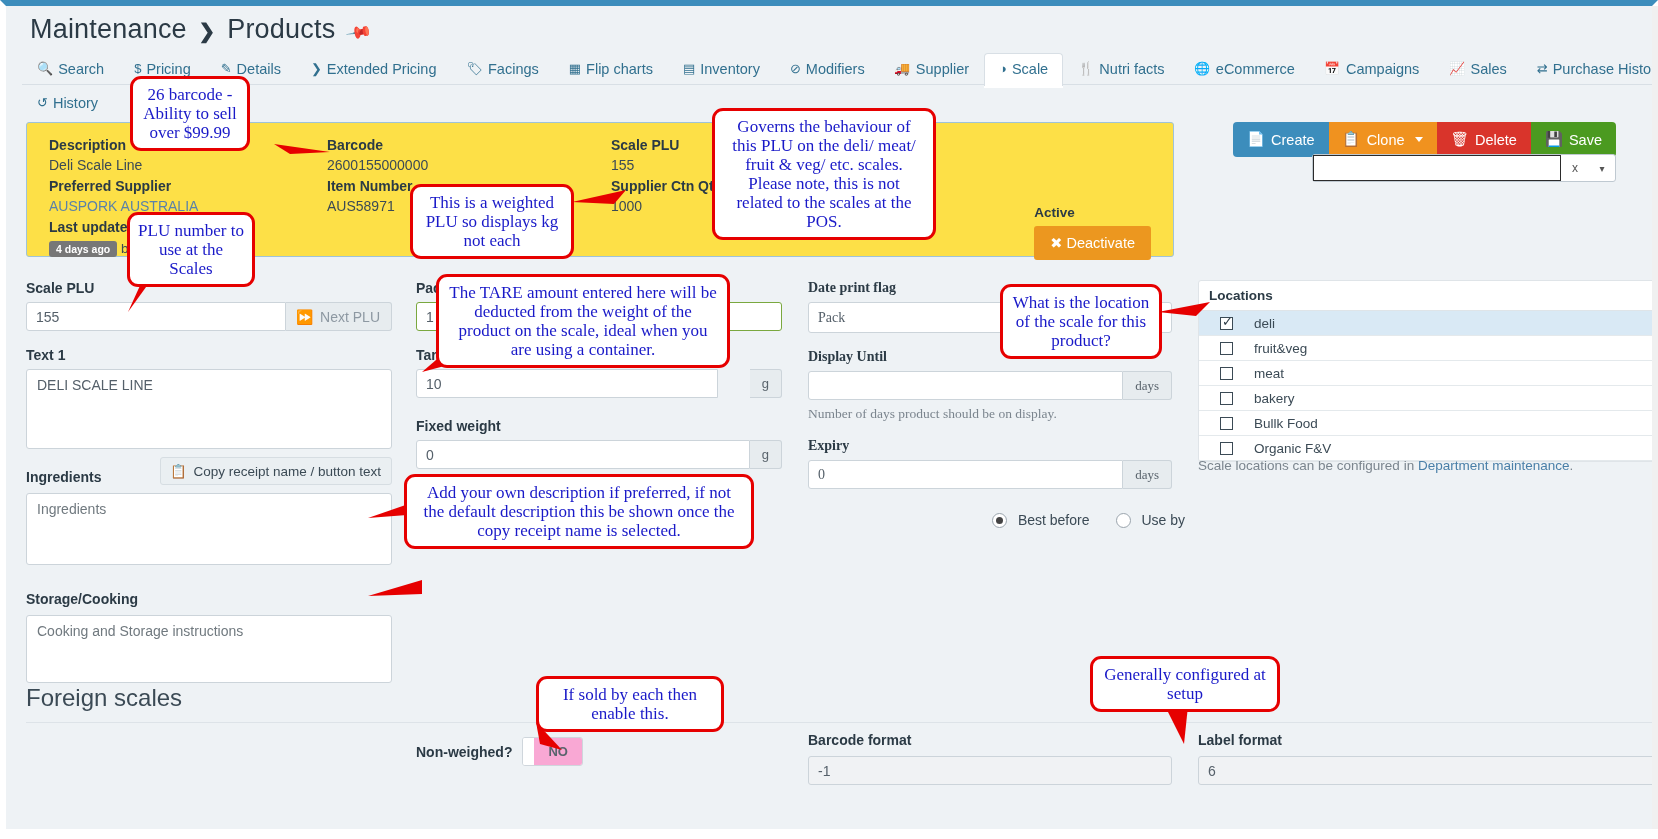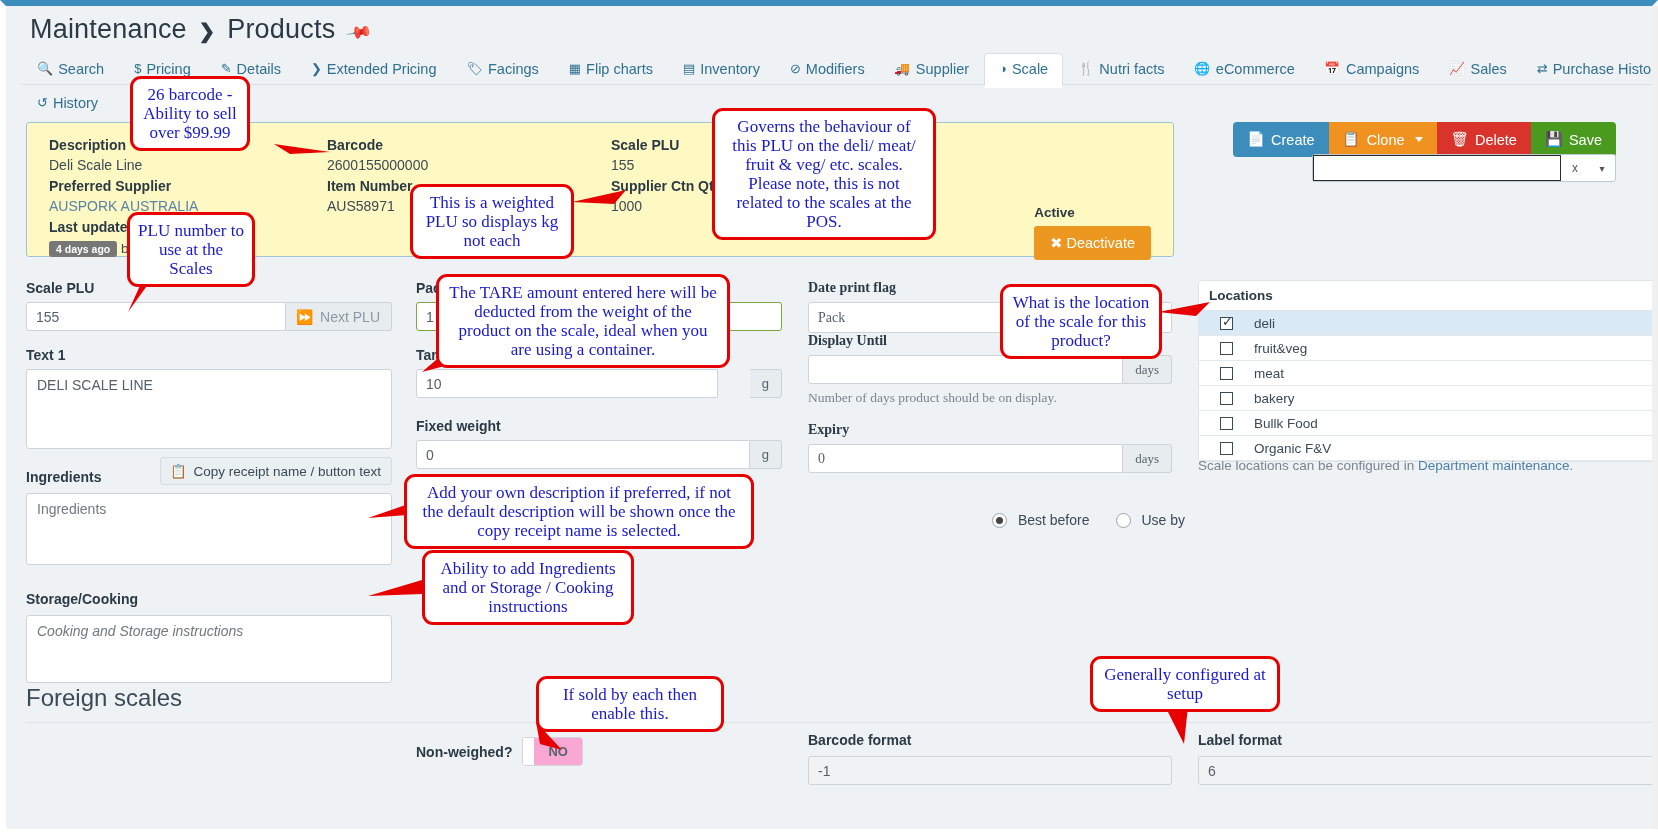--- a/index.html
+++ b/index.html
@@ -70,21 +70,21 @@
   }
   .tabs2 {
     position:absolute; left:10px; top:74px; height:30px;
     display:flex; align-items:center;
   }
   .tabs2 .tab { font-size:14.5px; padding:5px 14px; }
 
   
   .infopanel {
     position:absolute; left:14px; top:110px; width:1148px; height:135px;
-    background:#fef9c3; border:1px solid #9fc3d8; border-radius:3px;
+    background:#fde047; border:1px solid #9fc3d8; border-radius:3px;
   }
   .infocol { position:absolute; top:12px; }
   .infocol .lbl { font-size:14px; font-weight:bold; color:#2b3a45; line-height:20px;}
   .infocol .val { font-size:14px; color:#3b4a55; line-height:21px; }
   .infocol .val.link { color:#5b82a8; }
   .badge {
     display:inline-block; background:#777; color:#fff; font-size:10.5px; font-weight:bold;
     padding:2px 7px; border-radius:3px; vertical-align:middle;
   }
   .byline { font-size:13.5px; color:#3b4a55; }
@@ -357,21 +357,21 @@
       <button class="btn-copy">
         <span>📋</span>
         <span>Copy receipt name / button text</span>
       </button>
     </div>
 
     <div class="lbl-f" style="margin-top:-16px;">Ingredients</div>
     <textarea class="ta" style="height: 72px; margin-top: 8px;" placeholder="Ingredients"></textarea>
 
     <div class="lbl-f" style="margin-top:22px;">Storage/Cooking</div>
-    <textarea class="ta" style="height: 68px; margin-top: 8px; font-style: italic;" placeholder="Cooking and Storage instructions"></textarea>
+    <textarea class="ta" style="height: 68px; margin-top: 8px;" placeholder="Cooking and Storage instructions"></textarea>
   </div>
 
   <div style="position:absolute;left:404px;top:268px;width:366px;">
     <div class="lbl-f">Pack </div>
     <div style="margin-top:6px;">
       <input class="inp" type="text" style="border: 1px solid rgb(122, 168, 63);" value="1">
     </div>
 
     <div class="lbl-f" style="margin-top:16px;">Tare</div>
     <div class="ig" style="margin-top:6px;gap:32px;">
@@ -385,21 +385,21 @@
       <div class="addon">g</div>
     </div>
   </div>
 
   <div style="position:absolute;left:796px;top:268px;width:364px;font-family:Liberation Serif, serif;">
     <div class="lbl-f">Date print flag</div>
     <div style="margin-top:6px;position:relative;">
       <input class="inp" type="text" style="height: 31px;" value="Pack">
     </div>
 
-    <div class="lbl-f" style="">Display Until</div>
+    <div class="lbl-f" style="margin-top:16px;">Display Until</div>
     <div class="ig" style="margin-top:6px;">
       <input class="inp" type="text" value="" style="">
       <div class="addon">days</div>
     </div>
     <div class="helptext" style="margin-top:6px;">Number of days product should be on display.</div>
 
     <div class="lbl-f" style="margin-top:16px;">Expiry</div>
     <div class="ig" style="margin-top:6px;">
       <input class="inp" type="text" value="0" style="">
       <div class="addon">days</div>
@@ -519,28 +519,27 @@
           <polygon points="58,2 6,12 44,16" fill="#e60000"></polygon>
         </svg>
   </div>
   <div class="callout" style="left:988px;top:272px;width:162px;">What is the location of the scale for this product?</div>
 
   <div class="tail" style="left:356px;top:484px;">
     <svg width="56" height="26" viewBox="0 0 56 26">
           <polygon points="0,22 52,4 52,18" fill="#e60000"></polygon>
         </svg>
   </div>
-  <div class="callout" style="left:392px;top:462px;width:350px;">Add your own description if preferred, if not the default description will be shown once the copy receipt name is selected.</div>
+  <div class="callout" style="left:392px;top:462px;width:350px;">Add your own description if preferred, if not the default description this be shown once the copy receipt name is selected.</div>
 
   <div class="tail" style="left:356px;top:562px;">
     <svg width="58" height="26" viewBox="0 0 58 26">
           <polygon points="0,22 54,6 54,20" fill="#e60000"></polygon>
         </svg>
   </div>
-  <div class="callout" style="left:410px;top:538px;width:212px;">Ability to add Ingredients and or Storage / Cooking instructions</div>
 
   <div class="tail" style="left:520px;top:710px;">
     <svg width="36" height="34" viewBox="0 0 36 34">
           <polygon points="4,0 30,28 8,22" fill="#e60000"></polygon>
         </svg>
   </div>
   <div class="callout" style="left:524px;top:664px;width:188px;">If sold by each then enable this.</div>
 
   <div class="tail" style="left:1150px;top:692px;">
     <svg width="40" height="44" viewBox="0 0 40 44">

